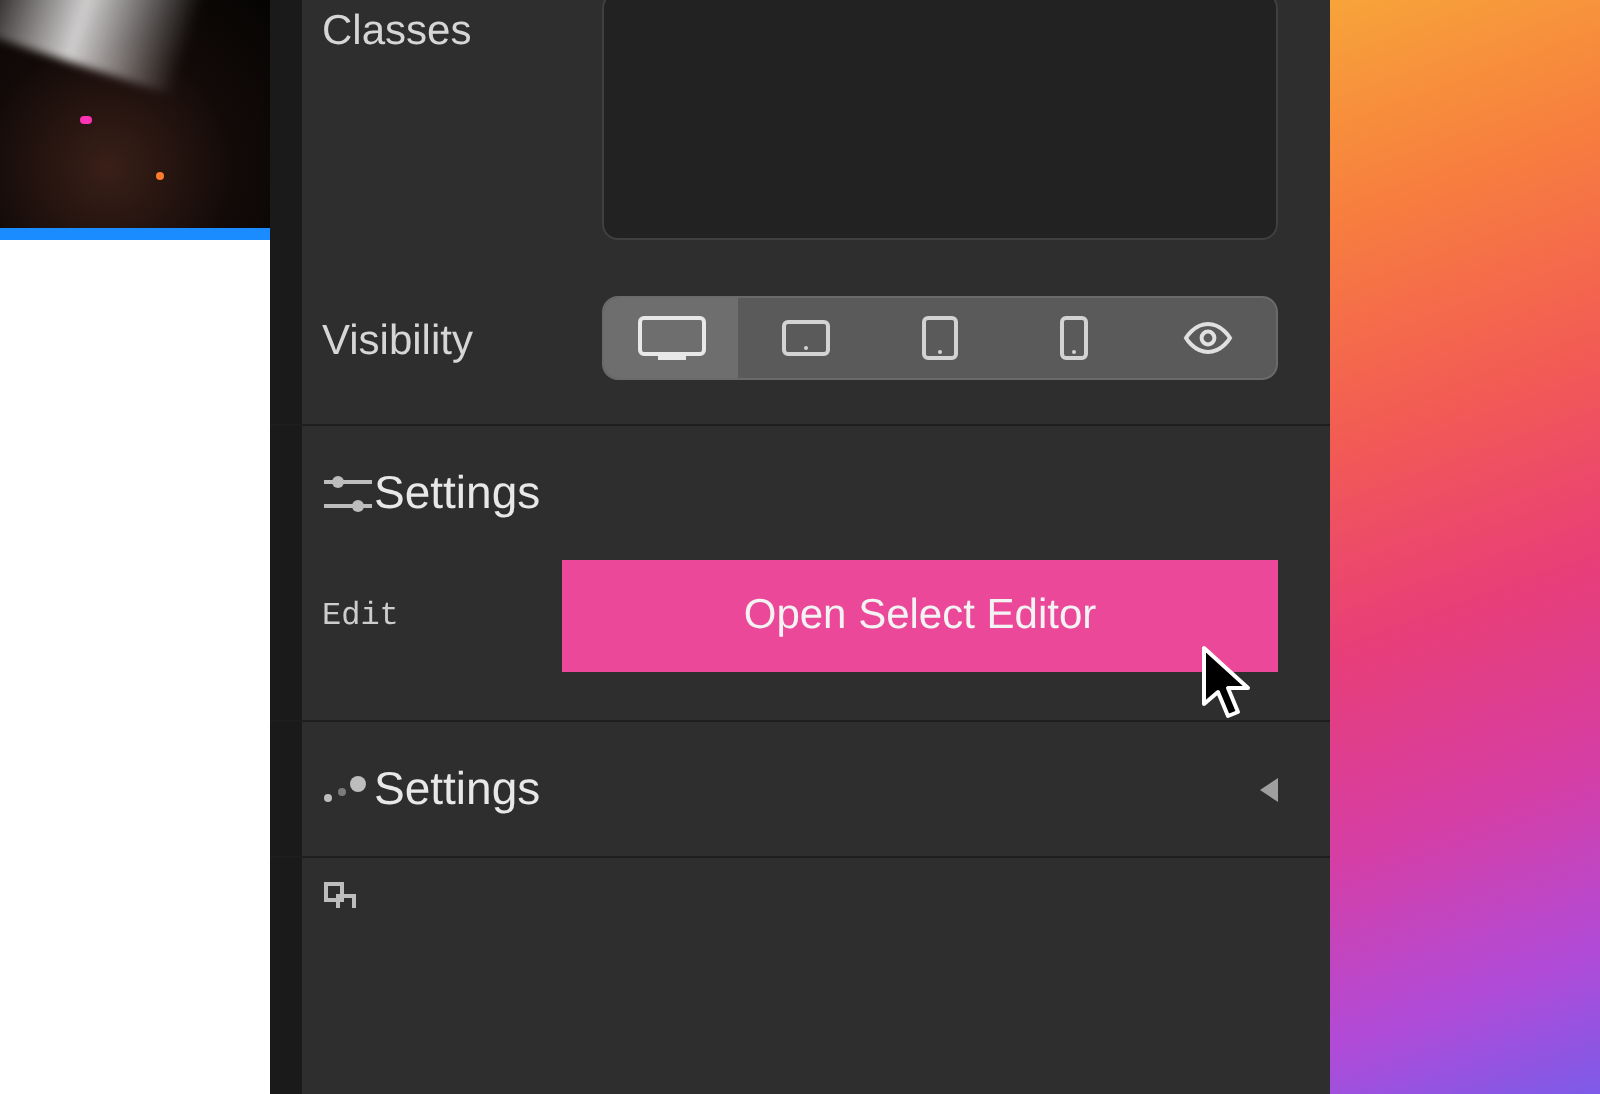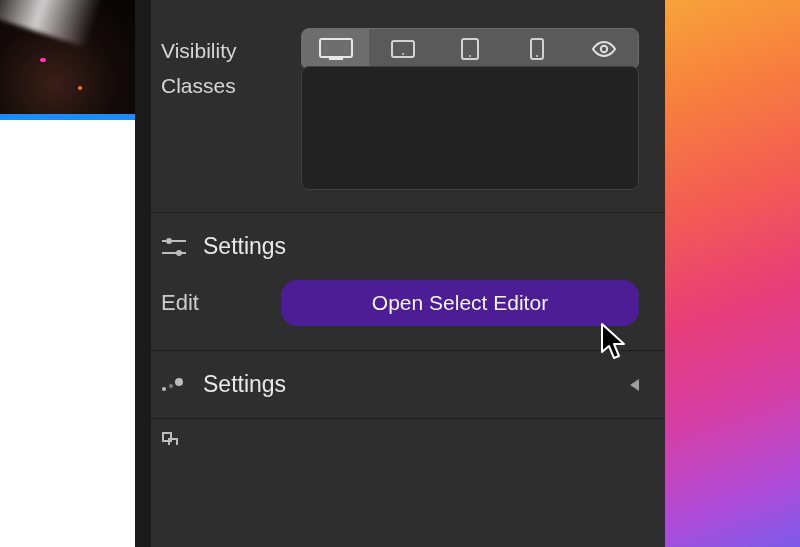--- a/index.html
+++ b/index.html
@@ -104,46 +104,45 @@
   .vis-btn svg { display:block; }
 
   
   .sec-head {
     display: flex;
     align-items: center;
     padding: 20px 26px;
     font-size: 23px;
     font-weight: 500;
     color: #e8e8e8;
-    gap: 16px;
     cursor: pointer;
   }
   .sec-head .sec-icon { width: 26px; display:flex; align-items:center; justify-content:center; }
   .sec-head .spacer { flex: 1; }
   .chevron {
     width: 0; height: 0;
     border-top: 6px solid transparent;
     border-bottom: 6px solid transparent;
     border-right: 9px solid #9f9f9f;
   }
 
   
   .settings-body {
     padding: 0 26px 24px 26px;
   }
   .edit-row { display:flex; align-items:center; }
-  .edit-label { flex: 0 0 120px; font-size: 22px; color: #cdcdcd; }
+  .edit-label { flex: 0 0 120px; font-size: 16px; color: #cdcdcd; font-family: Liberation Mono, monospace; }
   .open-btn {
     flex: 1;
-    height: 46px;
-    background: #4c1d95;
+    height: 56px;
+    background: #ec4899;
     color: #f3f3f3;
     font-size: 21px;
     border: none;
-    border-radius: 16px;
+    border-radius: 0;
     cursor: pointer;
   }
 
   
   .partial {
     display:flex; align-items:flex-end; gap:16px;
     padding: 14px 26px 0 26px;
     height: 30px;
     overflow:hidden;
   }
@@ -173,20 +172,24 @@
   <div class="left-thumb">
     <span class="dot1"></span>
     <span class="dot2"></span>
     <div class="sel"></div>
   </div>
 </div>
 
 <div class="panel">
 
   <div class="props section">
+    <div class="row">
+      <div class="row-label">Classes</div>
+      <div class="classes-box" title=""></div>
+    </div>
     <div class="row vis-row">
       <div class="row-label">Visibility</div>
       <div class="vis-group">
         <div class="vis-btn active">
           <span>
             <svg width="34" height="22" viewBox="0 0 34 22">
                 <rect x="1" y="1" width="32" height="18" rx="2" fill="none" stroke="#e8e8e8" stroke-width="2"></rect>
                 <rect x="10" y="20" width="14" height="2" fill="#e8e8e8"></rect>
               </svg>
           </span>
@@ -217,24 +220,20 @@
         </div>
         <div class="vis-btn">
           <span>
             <svg width="26" height="16" viewBox="0 0 26 16">
                 <path d="M13 1 C6 1 2 8 2 8 s4 7 11 7 11-7 11-7 S20 1 13 1z" fill="none" stroke="#e0e0e0" stroke-width="2"></path>
                 <circle cx="13" cy="8" r="3.2" fill="none" stroke="#e0e0e0" stroke-width="2"></circle>
               </svg>
           </span>
         </div>
       </div>
-    </div>
-    <div class="row">
-      <div class="row-label">Classes</div>
-      <div class="classes-box" title=""></div>
     </div>
   </div>
 
   <div class="section">
     <div class="sec-head">
       <span class="sec-icon">
         <svg width="24" height="20" viewBox="0 0 24 20">
           <line x1="0" y1="4" x2="24" y2="4" stroke="#bdbdbd" stroke-width="2"></line>
           <circle cx="7" cy="4" r="3" fill="#bdbdbd"></circle>
           <line x1="0" y1="16" x2="24" y2="16" stroke="#bdbdbd" stroke-width="2"></line>

